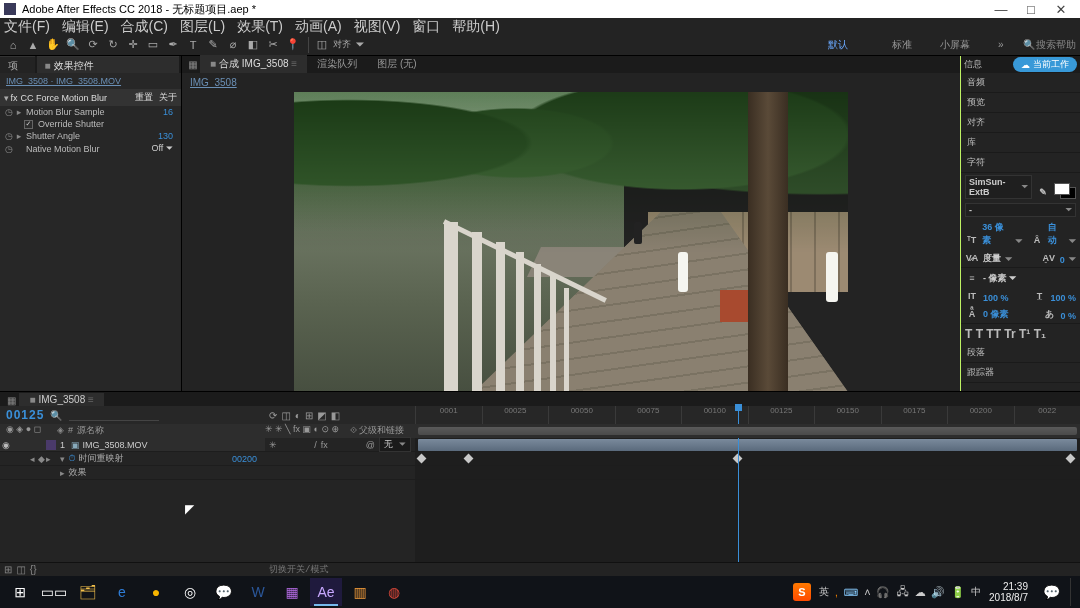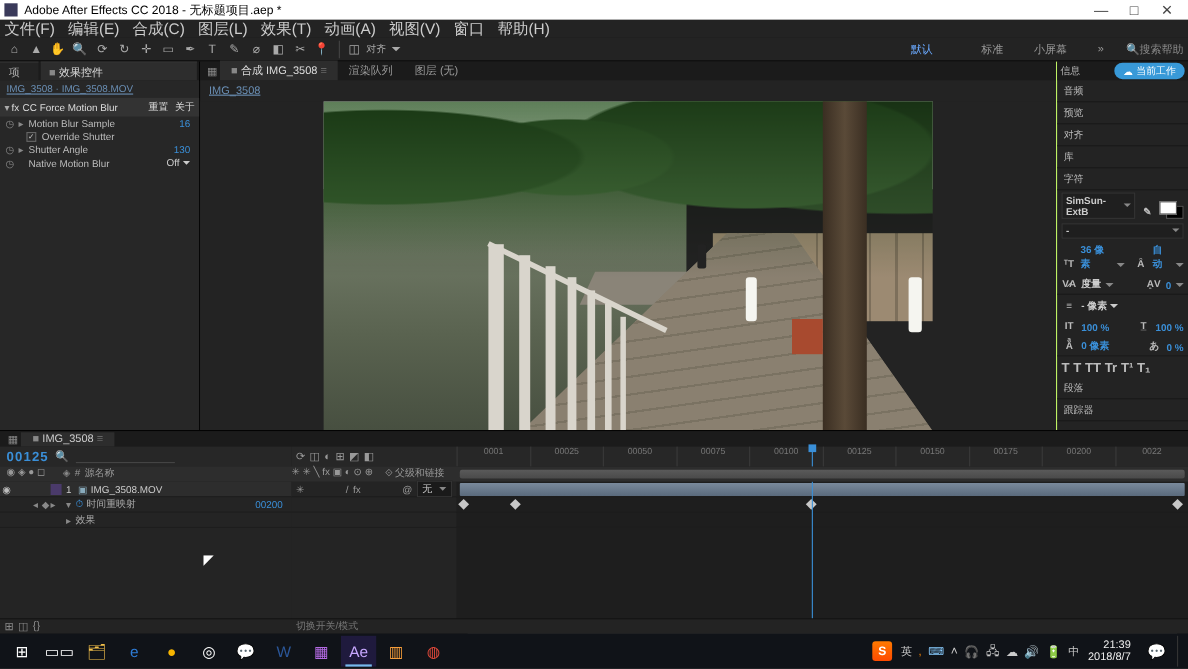--- a/index.html
+++ b/index.html
@@ -143,21 +143,21 @@
 
 .tl-switchrow { height:14px; display:flex; align-items:center; font-size:9px; padding:0 4px; color:#999; gap:4px; border-bottom:1px solid #1d1d1d; }
 .tl-switchrow .dd { background:#1a1a1a; border:1px solid #333; padding:0 4px; color:#ccc; display:flex; align-items:center; }
 
 .trackbar { height:14px; position:relative; border-bottom:1px solid #1d1d1d; }
 .trackbar .clip { position:absolute; left:3px; right:3px; top:1px; height:12px; background:linear-gradient(#7a8a9c,#5a6a7c); border-radius:1px; }
 .trackbar .key { position:absolute; top:3px; width:7px; height:7px; background:#c8c8c8; transform:rotate(45deg); }
 
 .tl-footer { height:14px; display:flex; align-items:center; background:#232323; border-top:1px solid #111; }
 .tl-footer .navs { width:265px; display:flex; align-items:center; padding:0 4px; gap:4px; color:#888; font-size:10px; }
-.tl-footer .swlabel { width:150px; color:#777; font-size:9px; padding-left:4px; }
+.tl-footer .swlabel { width:150px; color:#777; font-size:9px; padding-left:4px;font-family:Liberation Mono, monospace; }
 .tl-footer .zoom { flex:1; position:relative; }
 .tl-footer .zoom .track { position:absolute; left:10px; right:10px; top:6px; height:2px; background:#3a3a3a; }
 
 .cursor-arrow { position:absolute; left:185px; top:502px; color:#fff; font-size:12px; pointer-events:none; z-index:50; }
 
 
 .taskbar { position:absolute; left:0; right:0; bottom:0; height:32px; background:#101318; display:flex; align-items:center; padding:0 4px; }
 .taskbar .tbico { width:32px; height:28px; display:flex; align-items:center; justify-content:center; font-size:14px; color:#fff; margin-right:2px; position:relative; }
 .taskbar .tbico.active::after { content:''; position:absolute; bottom:0; left:4px; right:4px; height:2px; background:#76b9ed; }
 .taskbar .tbspacer { flex:1; }

